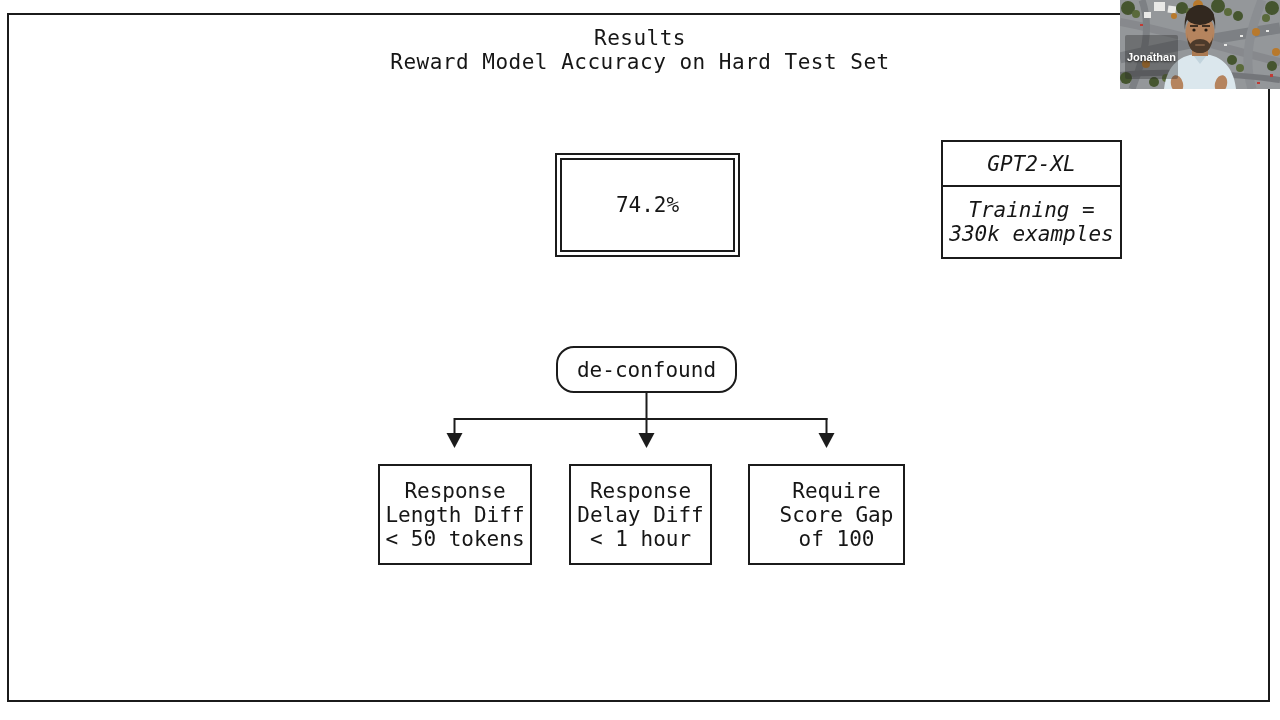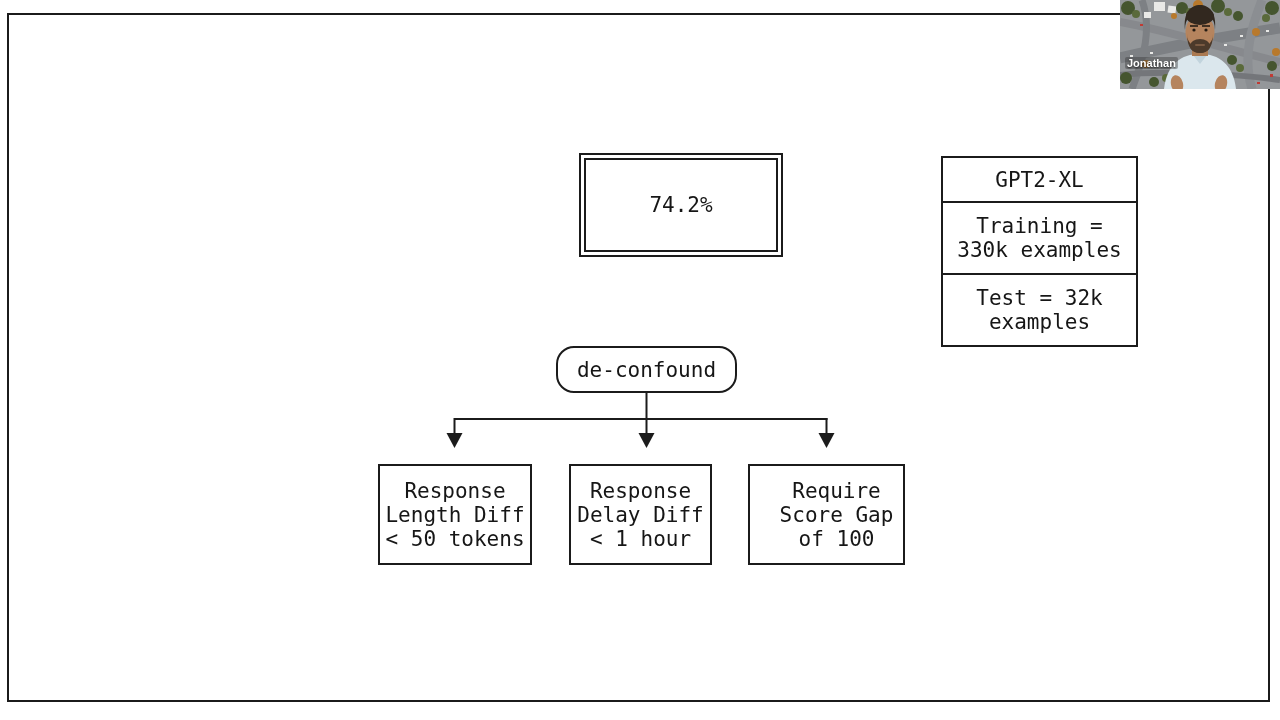--- a/index.html
+++ b/index.html
@@ -34,40 +34,40 @@
     box-sizing: border-box;
     background: #ffffff;
     display: flex;
     align-items: center;
     justify-content: center;
     text-align: center;
     font-size: 21px;
     line-height: 24px;
     white-space: pre-line;
   }
-  .accuracy-outer { left: 579px; top: 153px; width: 204px; height: 104px; }
+  .accuracy-outer { left: 555px; top: 153px; width: 185px; height: 104px; }
   .accuracy-inner {
     position: absolute;
     left: 3px; top: 3px; right: 3px; bottom: 3px;
     border: 2px solid #1b1b1b;
     display: flex; align-items: center; justify-content: center;
     font-size: 21px;
   }
   .deconfound-box { left: 556px; top: 346px; width: 181px; height: 47px; border-radius: 18px; }
   .filter-box-1 { left: 378px; top: 464px; width: 154px; height: 101px; }
   .filter-box-2 { left: 569px; top: 464px; width: 143px; height: 101px; }
   .filter-box-3 { left: 748px; top: 464px; width: 157px; height: 101px; padding-left: 20px; }
   .connector-svg {
     position: absolute;
     left: 440px; top: 391px;
     width: 420px; height: 72px;
   }
   .model-table {
     position: absolute;
-    left: 941px; top: 156px; width: 197px;
+    left: 941px; top: 140px; width: 181px; font-style: italic;
   }
   .model-cell {
     border: 2px solid #1b1b1b;
     box-sizing: border-box;
     background: #ffffff;
     display: flex; align-items: center; justify-content: center;
     text-align: center;
     font-size: 21px;
     line-height: 24px;
     white-space: pre-line;
@@ -78,38 +78,42 @@
   .video-thumb {
     position: absolute;
     left: 1120px; top: 0; width: 160px; height: 89px;
     overflow: hidden;
     z-index: 5;
     background: #94979a;
   }
   .video-thumb svg { display: block; width: 160px; height: 89px; }
   .participant-name {
     position: absolute;
-    left: 5px; bottom: 20px;
+    left: 5px; bottom: 10px;
     font-family: "Liberation Sans", sans-serif;
     font-weight: bold;
     font-size: 11px;
     color: #ffffff;
     text-shadow: 0 1px 2px rgba(0,0,0,0.75);
     background: rgba(40,40,40,0.35);
-    padding: 0 2px;
+    padding: 16px 2px;
     border-radius: 2px;
   }
 </style>
 </head>
 <body>
 
 <div class="canvas">
 
   <div class="slide-frame"></div>
 
+  <div class="slide-title-block">
+    <div>Results</div>
+    <div>Reward Model Accuracy on Hard Test Set</div>
+  </div>
 
   <div class="node-box accuracy-outer">
     <div class="accuracy-inner">
       <span>74.2%</span>
     </div>
   </div>
 
   <div class="node-box deconfound-box">
     <span>de-confound</span>
   </div>
@@ -145,24 +149,20 @@
 of 100</span>
   </div>
 
   <div class="model-table">
     <div class="model-cell cell-h1">
       <span>GPT2-XL</span>
     </div>
     <div class="model-cell cell-h2">
       <span>Training =
 330k examples</span>
-    </div>
-    <div class="model-cell cell-h2">
-      <span>Test = 32k
-examples</span>
     </div>
   </div>
 
   <div class="video-thumb">
     <svg viewBox="0 0 160 89">
       <rect width="160" height="89" fill="#94979a"></rect>
 
       <path d="M0,58 C35,50 70,42 160,28" stroke="#7d8084" stroke-width="11" fill="none"></path>
       <path d="M0,22 C45,30 95,46 160,62" stroke="#87898d" stroke-width="8" fill="none"></path>
       <path d="M22,0 C32,28 24,58 12,89" stroke="#7d8084" stroke-width="7" fill="none"></path>

